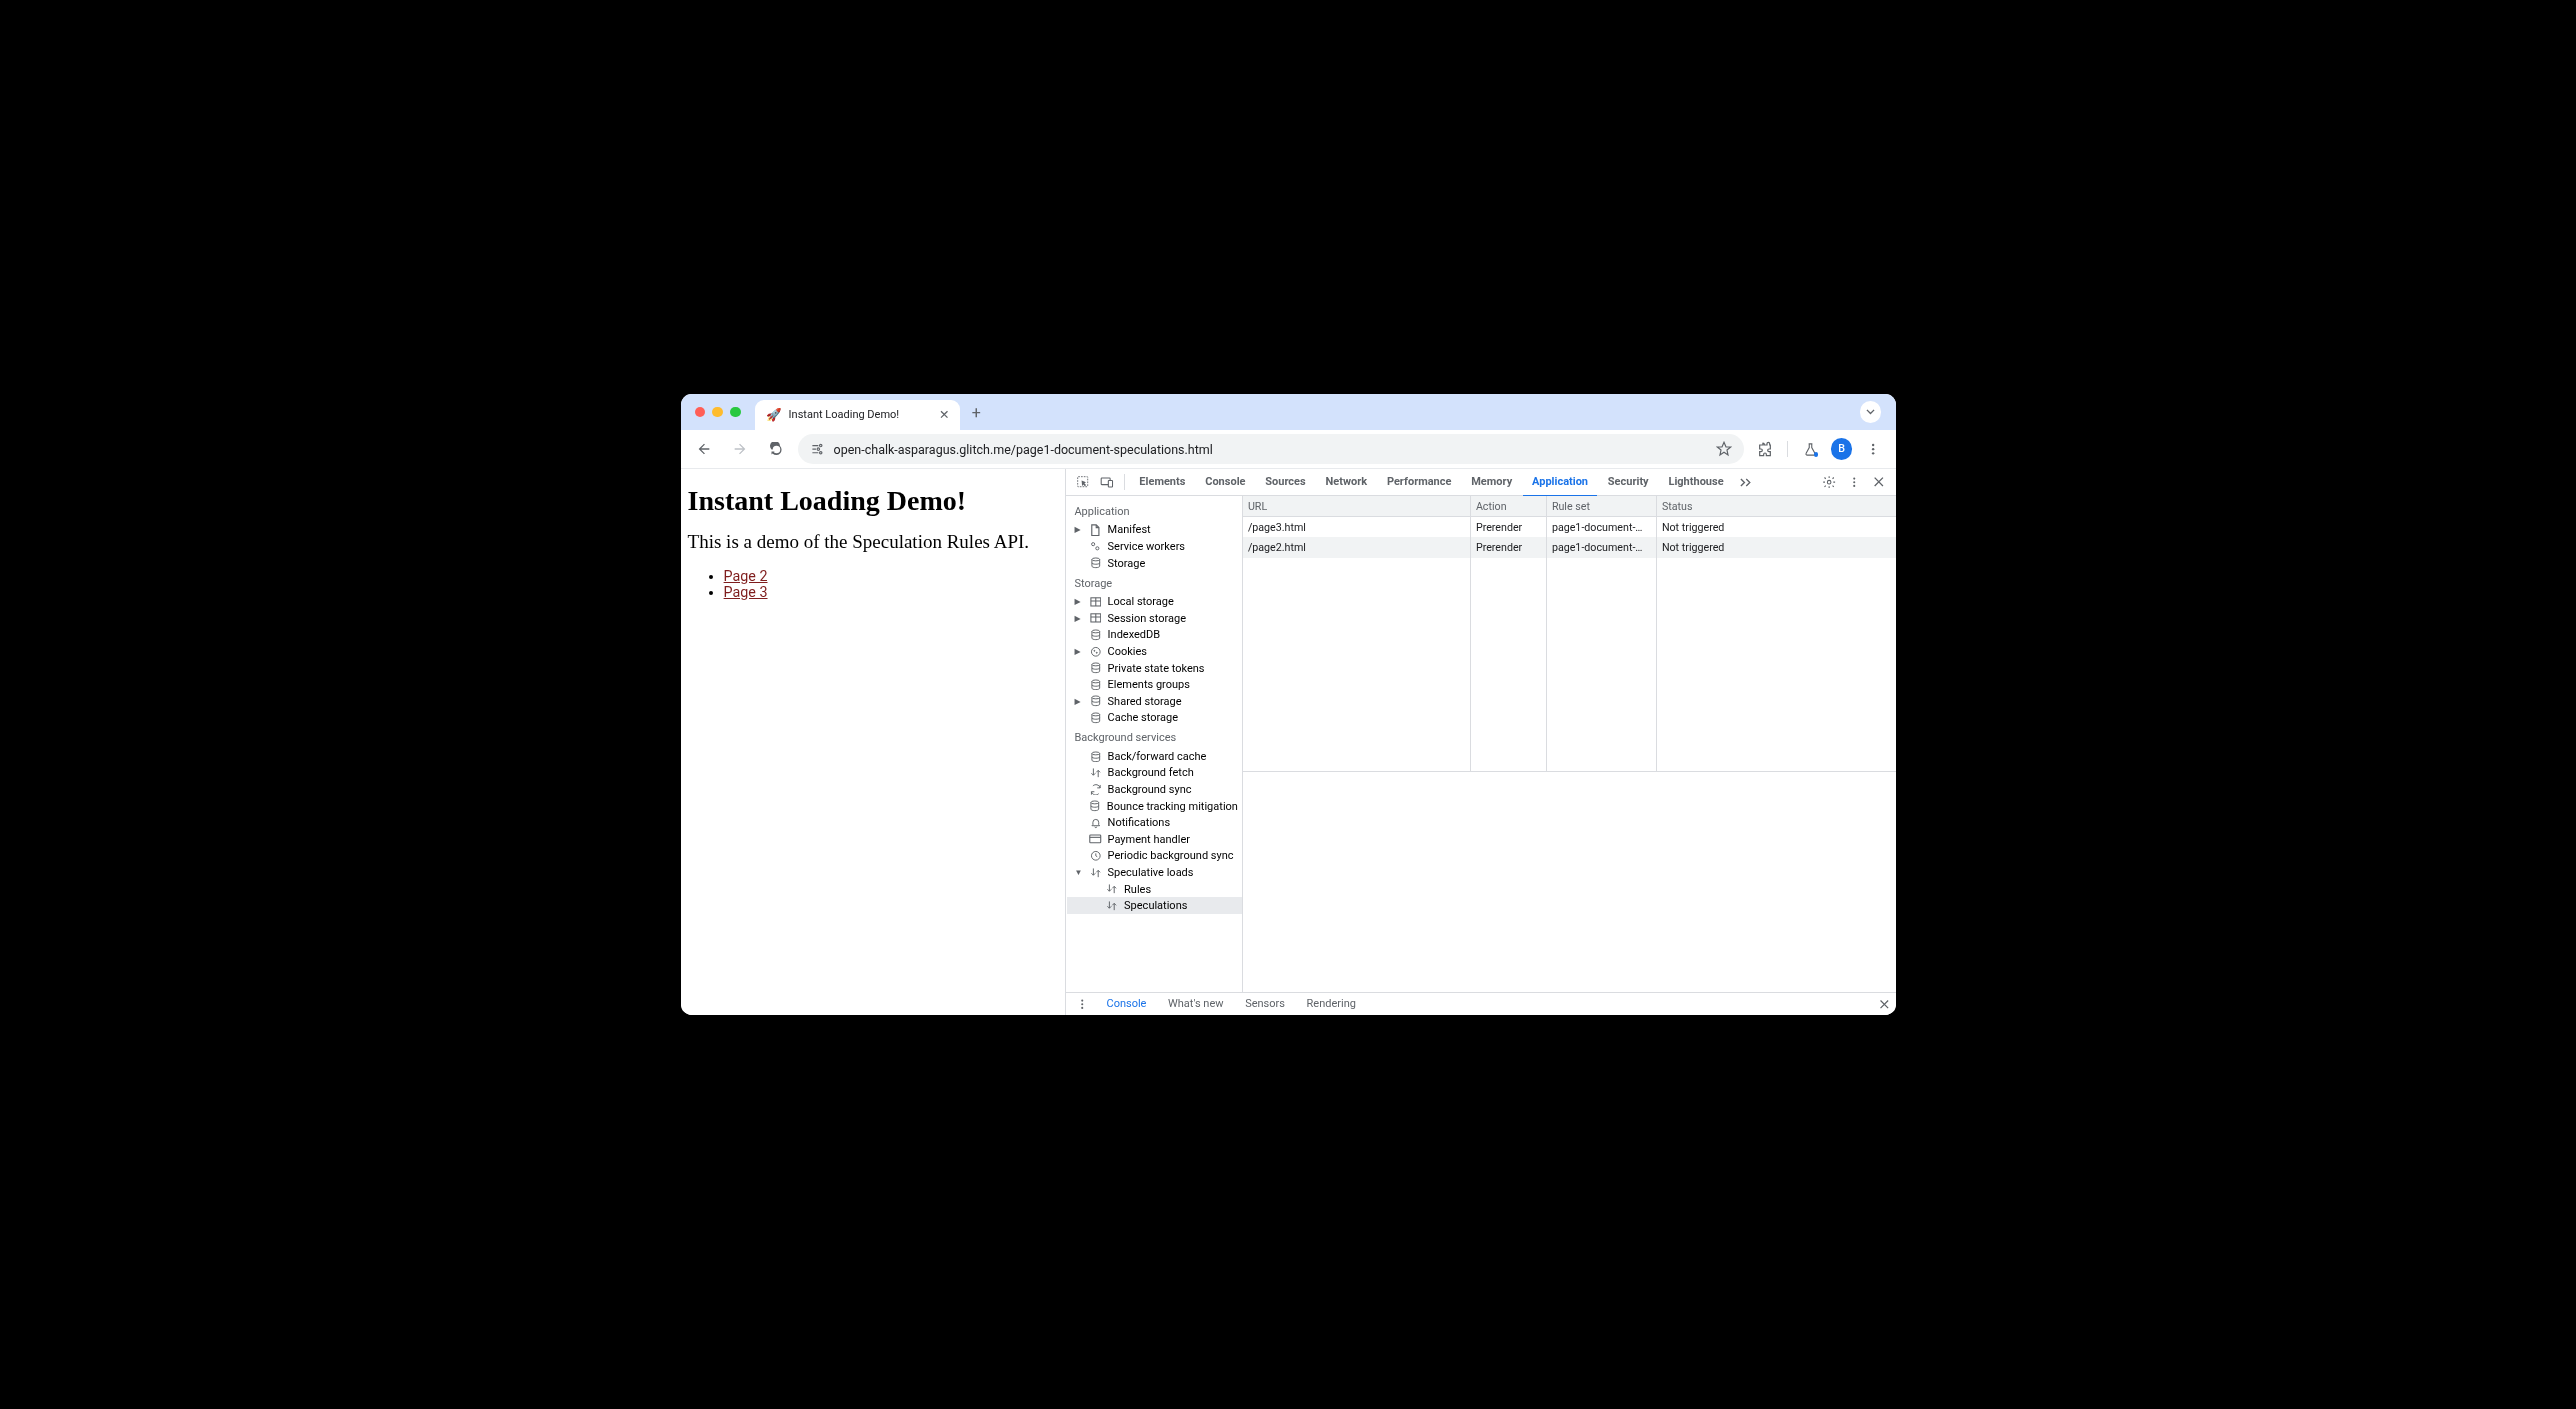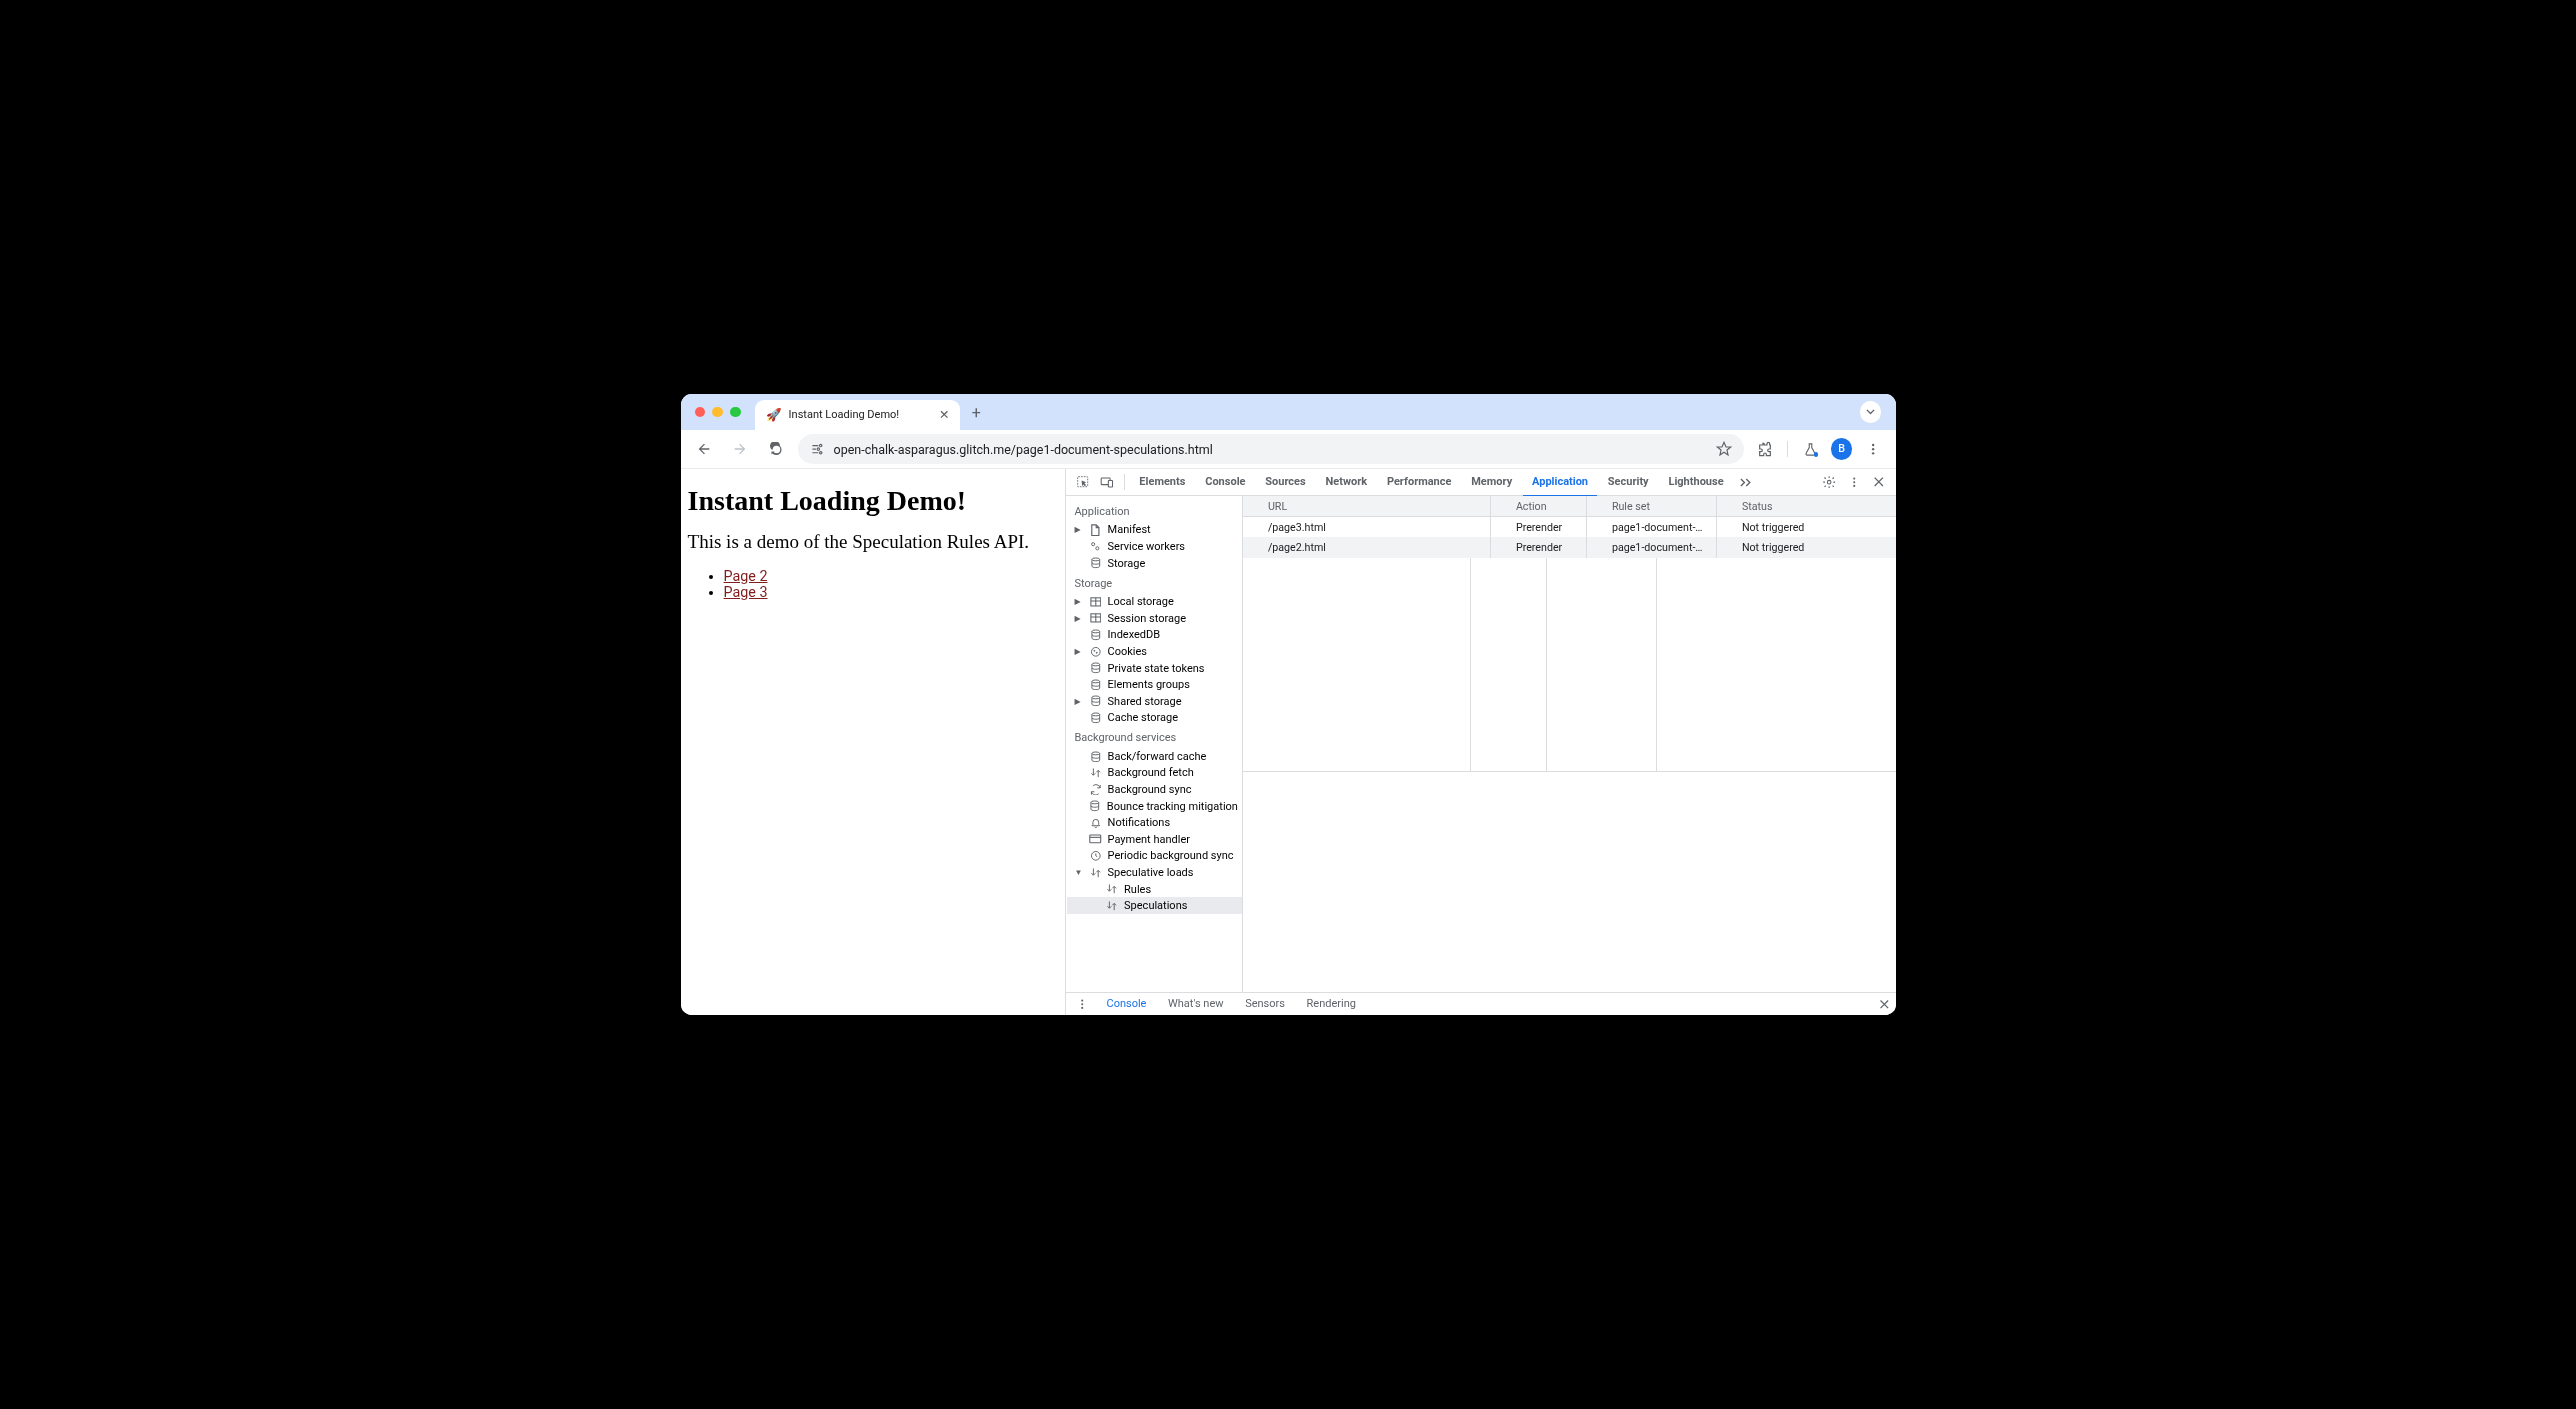--- a/index.html
+++ b/index.html
@@ -56,21 +56,21 @@
 .dt-tree-item.selected { background:#e8eaed;}
 .dt-tree-item .arrow { width:9px; display:inline-flex; color:#5f6368; font-size:8px;}
 .dt-tree-item .ticon { width:13.4px; display:inline-flex; color:#5f6368; font-size:11.6px; align-items:center; justify-content:center;}
 .dt-tree-item.grandchild { padding-left: 38px;}
 
 .dt-main { flex:1; display:flex; flex-direction:column;}
 .dt-toolbar2 { height:25px; border-bottom:0.9px solid #dadce0; display:flex; align-items:center; padding:0 7.1px; font-size:11px; color:#202124;}
 .dt-dropdown { display:flex; align-items:center; gap:7.1px; cursor:pointer;}
 .dt-table { flex:0 0 auto; border-bottom: 0.9px solid #dadce0;}
 .dt-table-header { display:flex; background:#f1f3f4; border-bottom:0.9px solid #dadce0; font-size:10.7px; color:#5f6368;}
-.dt-table-header > div, .dt-row > div { padding:3.6px 5.4px; border-right:0.9px solid #dadce0;margin-left:20px;}
+.dt-table-header > div, .dt-row > div { padding:3.6px 5.4px; border-right:0.9px solid #dadce0;}
 .dt-table-header > div:last-child, .dt-row > div:last-child { border-right:none;}
 .col-url { width:228px;} .col-action { width:76px;} .col-rule { width:110px;} .col-status { flex:1;}
 .dt-rows-wrap { height: 254px; overflow:auto; position:relative;}
 .dt-rows-bg { position:absolute; inset:0; display:flex;}
 .dt-rows-bg > div { border-right:0.9px solid #dadce0;}
 .dt-rows-bg > div:last-child{border-right:none;}
 .dt-row { display:flex; font-size:10.7px; color:#202124; background:#fff; position:relative; z-index:1;}
 .dt-row.alt { background:#f1f3f4;}
 .dt-row > div { overflow:hidden; text-overflow:ellipsis; white-space:nowrap;}
 .dt-detail { padding:5.4px 7.1px; font-size:11px; color:#202124; border-top:0;}

